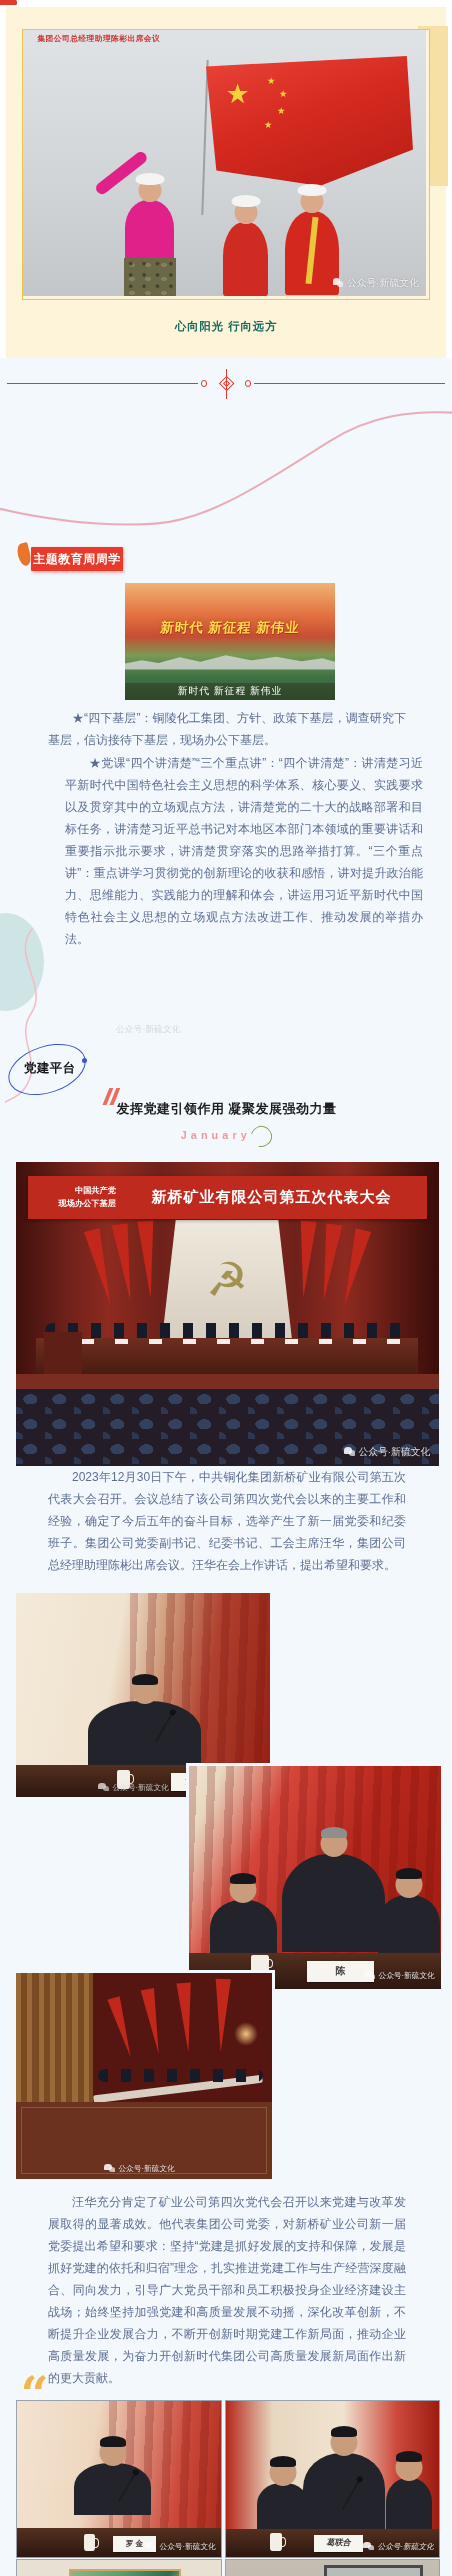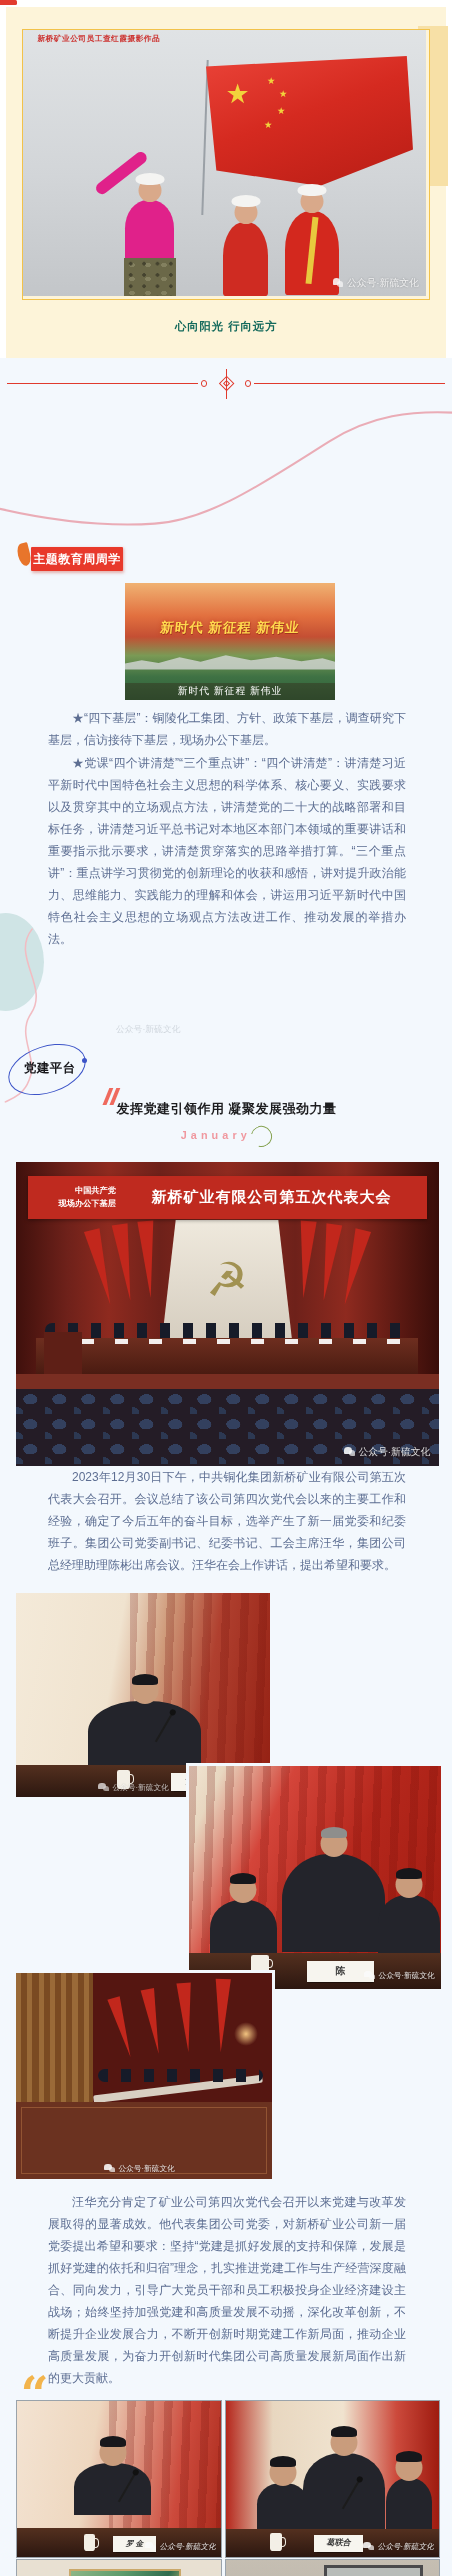--- a/index.html
+++ b/index.html
@@ -90,21 +90,21 @@
   .gw-title { position:absolute; left:0; top:36px; width:210px; text-align:center; color:#ffd94e;
               font-size:13.4px; font-weight:700; transform:skewX(-6deg);
               text-shadow:0.5px 0.5px 0 #a33420,0 0 4.1px rgba(200,60,20,.8); letter-spacing:1px; }
   .gw-cap { position:absolute; left:0; bottom:0; width:210px; height:17.5px; background:rgba(50,35,20,.38);
             color:#fff; font-size:9.8px; display:flex; align-items:center; justify-content:center; letter-spacing:1px; }
 
   
   .para { position:absolute; left:48px; width:358px; font-size:12px; line-height:22px;
           color:#5d6e92; text-align:justify; text-indent:2em; }
   .p-study1 { top:707px; }
-  .p-study2 { top:752px; }
+  .p-study2 { top:752px;margin-left:17px; }
   .p-a1 { top:1466px; }
   .p-a2 { top:2191px; }
 
   
   .tag-ellipse { left:7.2px; top:1046px; width:78px; height:45px; border:1px solid #3c54c8;
                  border-radius:50%; transform:rotate(-18deg); }
   .tag-dot { left:82px; top:1058px; width:5.2px; height:5.2px; background:#3c54c8; border-radius:50%; }
   .tag-text { left:24px; top:1060px; font-size:12.4px; font-weight:700; color:#17171a; letter-spacing:0.5px; }
   .slashes { left:106px; top:1088px; display:flex; gap:3.1px; }
   .slash { width:4.1px; height:16.5px; background:#ef6a5e; transform:skewX(-22deg); }
@@ -217,21 +217,21 @@
         <span class="star-s2">★</span>
         <span class="star-s3">★</span>
         <span class="star-s4">★</span>
       </div>
       <div class="abs hiker hk1"></div>
       <div class="abs hk1-arm"></div>
       <div class="abs hk1-pants"></div>
       <div class="abs hiker hk2"></div>
       <div class="abs hiker hk3"></div>
       <div class="abs hk3-strap"></div>
-      <div class="abs hero-credit">新桥矿业公司员工查红霞摄影作品</div>
+      <div class="abs hero-credit">集团公司总经理助理陈彬出席会议</div>
       <div class="wm" style="right:7.2px; bottom:6.2px;">
         <span class="wmic"></span>
         <span>公众号·新硫文化</span>
       </div>
     </div>
   </div>
   <div class="abs hero-caption" style="left:6.2px;">心向阳光 行向远方</div>
 
   <div class="abs divider">
     <div class="dv-line"></div>
@@ -350,21 +350,21 @@
       <span class="wmic"></span>
       <span>公众号·新硫文化</span>
     </div>
   </div>
 
   <div class="para p-a2">汪华充分肯定了矿业公司第四次党代会召开以来党建与改革发展取得的显著成效。他代表集团公司党委，对新桥矿业公司新一届党委提出希望和要求：坚持“党建是抓好发展的支持和保障，发展是抓好党建的依托和归宿”理念，扎实推进党建工作与生产经营深度融合、同向发力，引导广大党员干部和员工积极投身企业经济建设主战场；始终坚持加强党建和高质量发展不动摇，深化改革创新，不断提升企业发展合力，不断开创新时期党建工作新局面，推动企业高质量发展，为奋力开创新时代集团公司高质量发展新局面作出新的更大贡献。</div>
 
   <div class="quote q1">“</div>
 
   <div class="grid" style="left:16px; top:2400px; width:423px; height:315px;">
-    <div class="gph g-luo" style="left:0; top:0; width:204px; height:156px;font-style:italic;">
+    <div class="gph g-luo" style="left:0; top:0; width:204px; height:156px;">
       <div class="folds"></div>
       <div class="man" style="left:57px; top:62px; width:77px; height:52px;"></div>
       <div class="mic" style="left:109px; top:70px;"></div>
       <div class="tbl" style="height:29px;"></div>
       <div class="cup" style="left:67px; bottom:6.2px; width:11.3px; height:16.5px;"></div>
       <div class="ncard" style="left:96px; bottom:5.2px; width:43px; height:15.5px; font-size:7.7px; line-height:15.5px;">罗  金</div>
       <div class="wm wm-sm" style="right:5.2px; bottom:5.2px;">
         <span class="wmic"></span>
         <span>公众号·新硫文化</span>
       </div>

